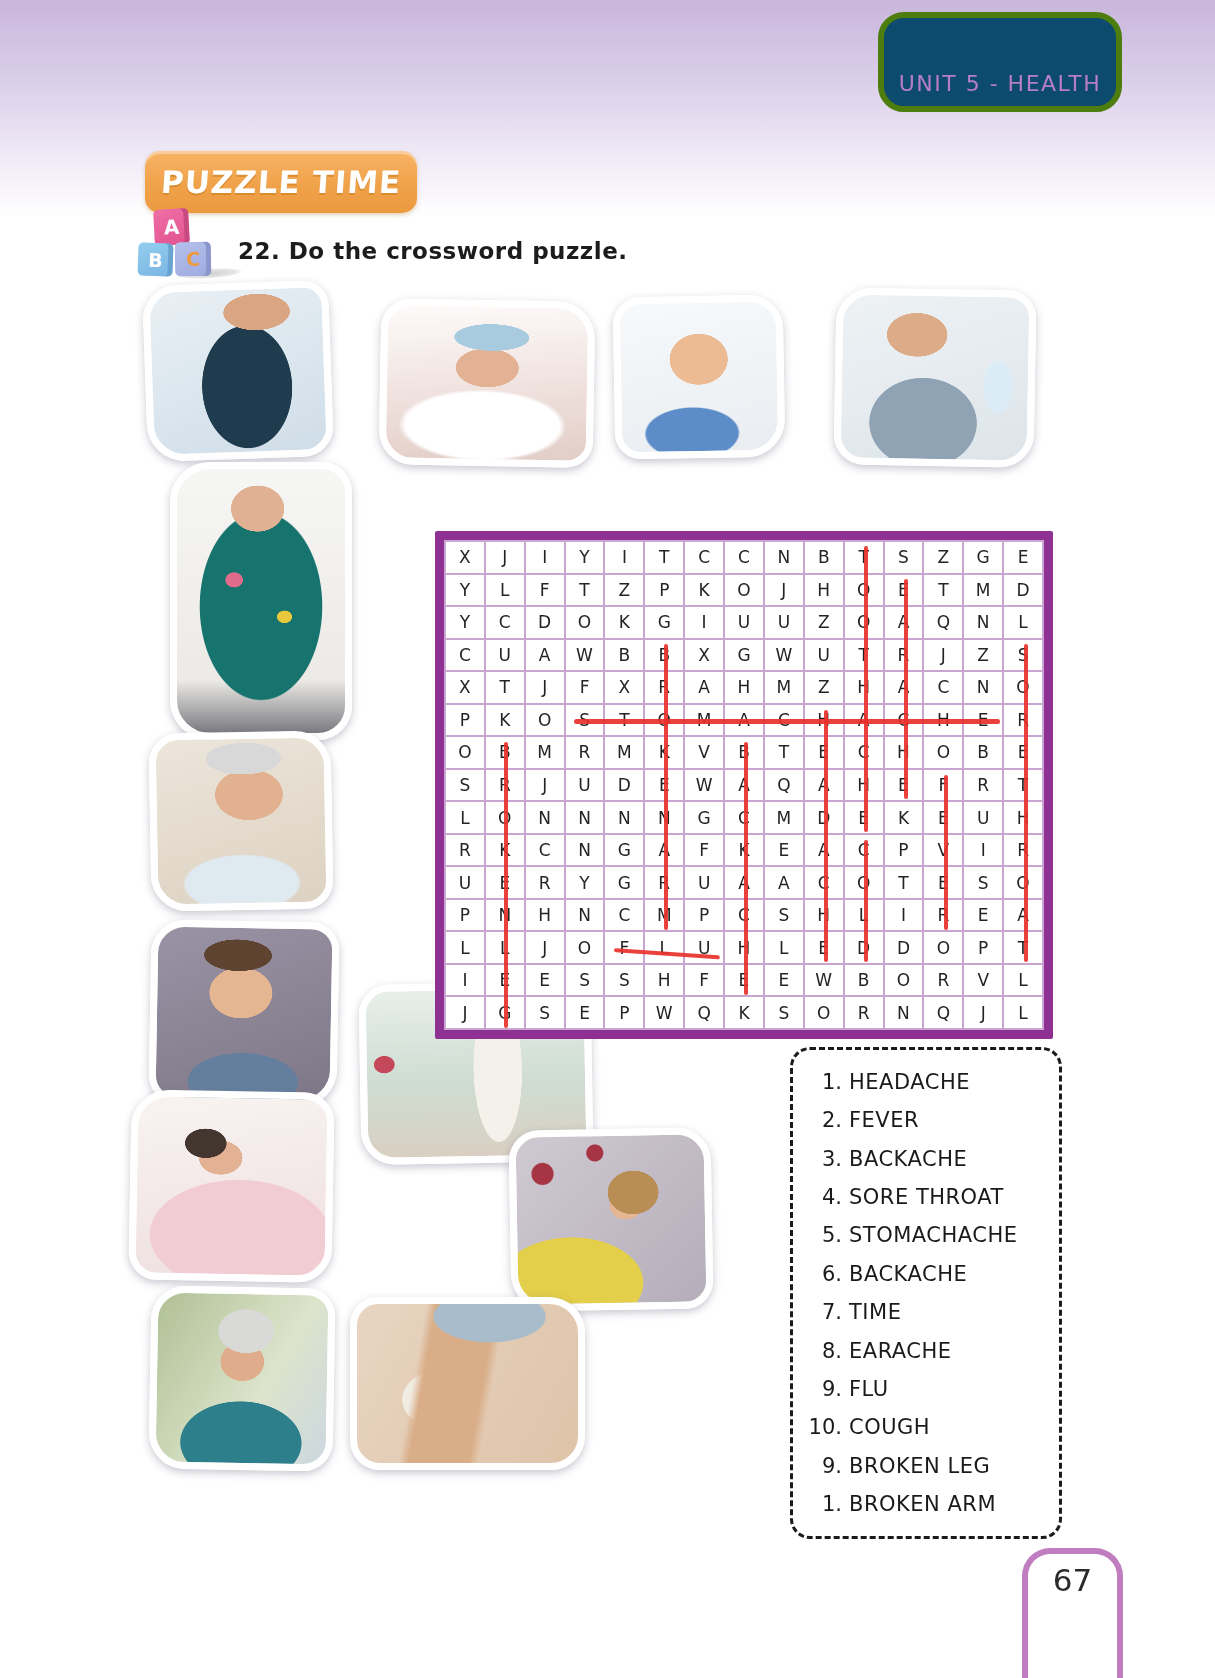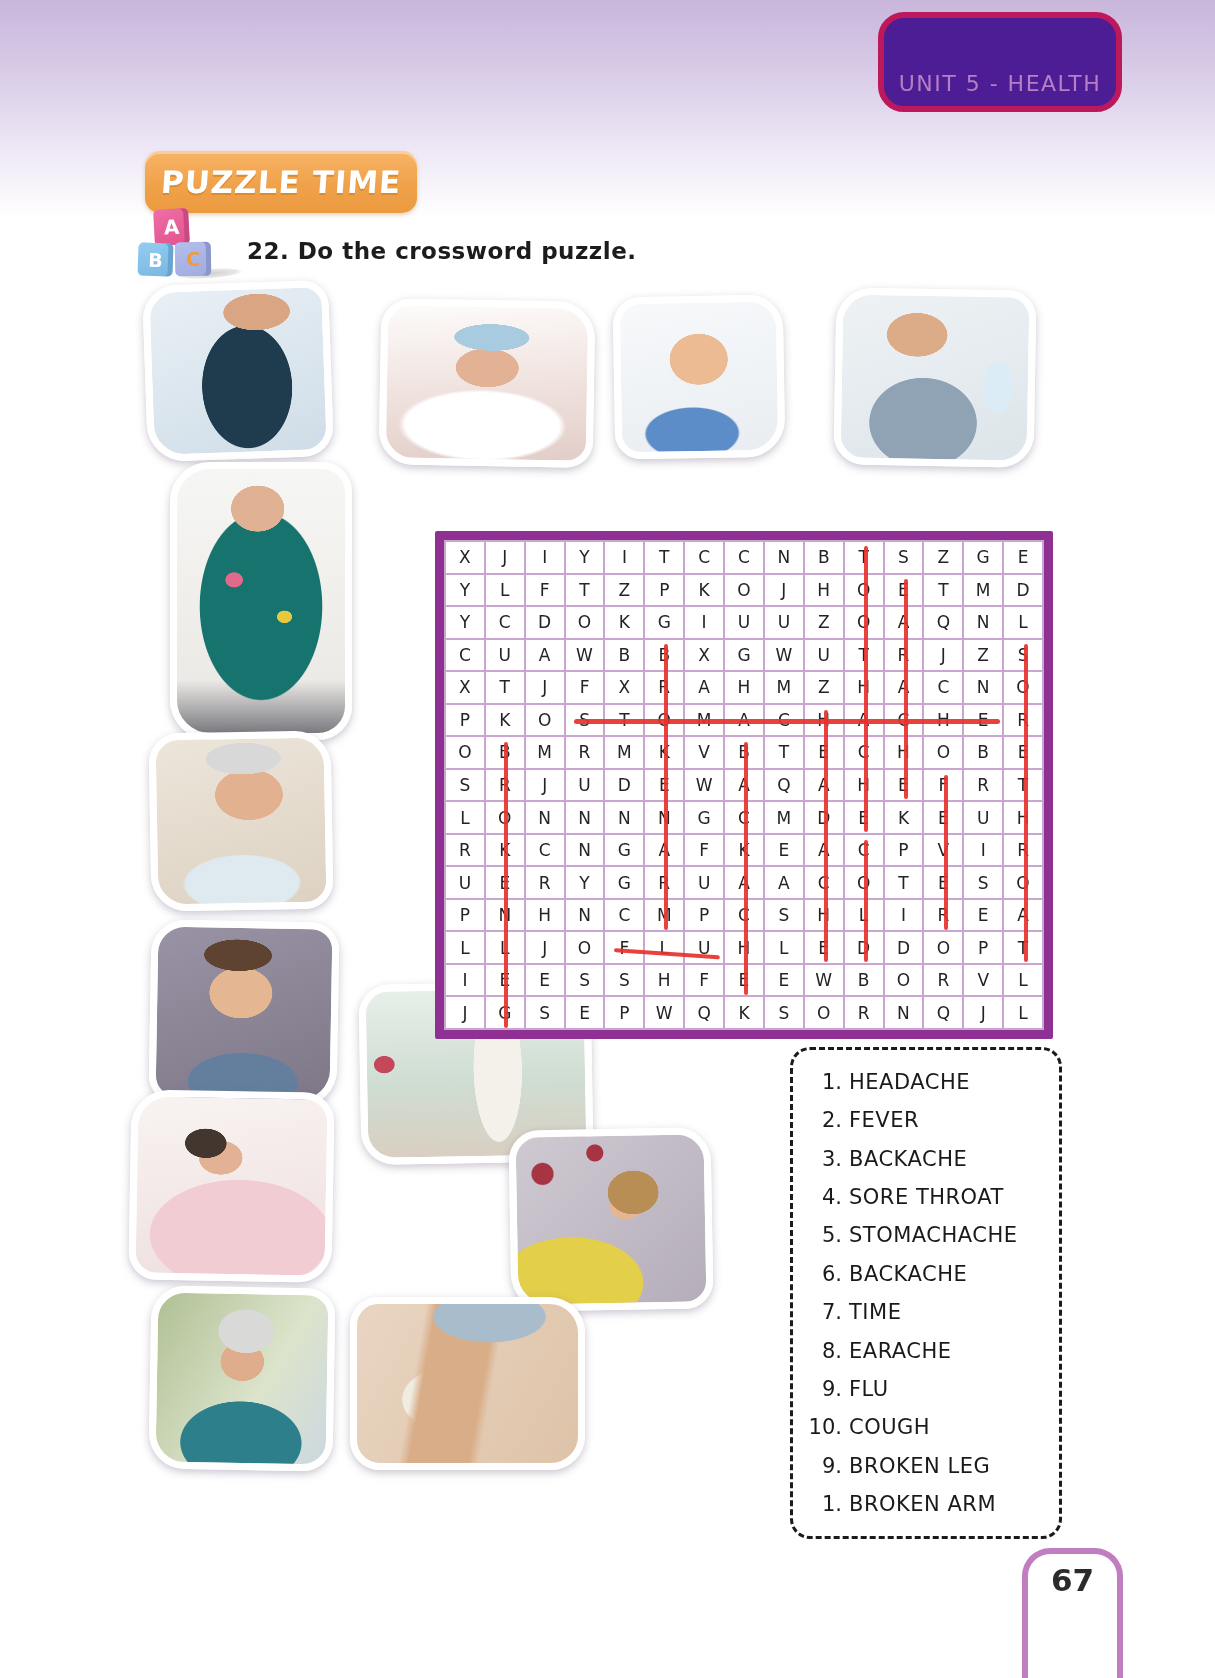--- a/index.html
+++ b/index.html
@@ -9,21 +9,21 @@
     background:#ffffff; font-family:"DejaVu Sans", sans-serif;
   }
   
   .top-band {
     position:absolute; left:0; top:0; width:1215px; height:218px;
     background:linear-gradient(180deg,#c9b6db 0%,#d9cde8 35%,#efe9f6 70%,#ffffff 100%);
   }
   
   .unit-box {
     position:absolute; left:878px; top:12px; width:244px; height:100px;
-    background:#4c1d95; border:6px solid #be185d; border-radius:26px;
+    background:#0c4a6e; border:6px solid #4d7c0f; border-radius:26px;
     display:flex; align-items:flex-end; justify-content:center; padding-bottom:10px;
   }
   .unit-box span {
     color:#b77fc3; font-size:22px; letter-spacing:1.5px; font-weight:500;
   }
   
   .banner {
     position:absolute; left:145px; top:151px; width:272px; height:62px;
     background:linear-gradient(180deg,#f7b466 0%,#f0a24a 55%,#eb9a3f 100%);
     border-radius:15px; display:flex; align-items:center; justify-content:center;
@@ -55,21 +55,21 @@
     box-shadow:inset -5px 0 0 #69a3cf; transform:rotate(2deg);
   }
   .abc .block-c {
     left:37px; top:39px; width:36px; height:34px; font-size:19px;
     background:linear-gradient(160deg,#b5bfec 0%,#9fabe0 100%);
     box-shadow:inset -5px 0 0 #8b97cc; color:#f09a3e; transform:rotate(-1deg);
   }
   
   .instruction {
     position:absolute; left:238px; top:238px; font-size:23px; font-weight:700;
-    color:#1c1c1c; letter-spacing:0.5px;margin-left:9px;
+    color:#1c1c1c; letter-spacing:0.5px;
   }
   
   .grid-box {
     position:absolute; left:435px; top:531px;
     border:9px solid #8f3193; background:#8f3193; border-radius:2px;
   }
   .grid-inner {
     position:relative; width:600px; height:490px; background:#c9a6d2; padding:2px;
   }
   .grid-cells {
@@ -95,21 +95,21 @@
   }
   .wl-label { font-size:21px; color:#1a1a1a; letter-spacing:0.5px; }
   
   .page-tab {
     position:absolute; left:1022px; top:1548px; width:101px; height:140px;
     border:6px solid #c07ec1; border-bottom:none; border-radius:28px 28px 0 0;
     background:#ffffff;
   }
   .page-tab span {
     display:block; text-align:center; margin-top:8px;
-    font-size:31px; font-weight:700; color:#2b2b2b;
+    font-size:31px; font-weight:400; color:#2b2b2b;
   }
   
   .photo {
     position:absolute; border:7px solid #ffffff;
     box-shadow:0 3px 8px rgba(120,110,135,.4);
   }
   .backache-man { left:145px; top:283px; width:186px; height:176px; border-radius:34px 26px 30px 38px; transform:rotate(-2deg);
     background:radial-gradient(55px 30px at 62% 14%, #d9a583 0 60%, transparent 61%),
                radial-gradient(72px 98px at 55% 60%, #1e3c4d 0 62%, transparent 63%),
                linear-gradient(160deg,#e9f0f5 0%,#cfdde8 100%); }

